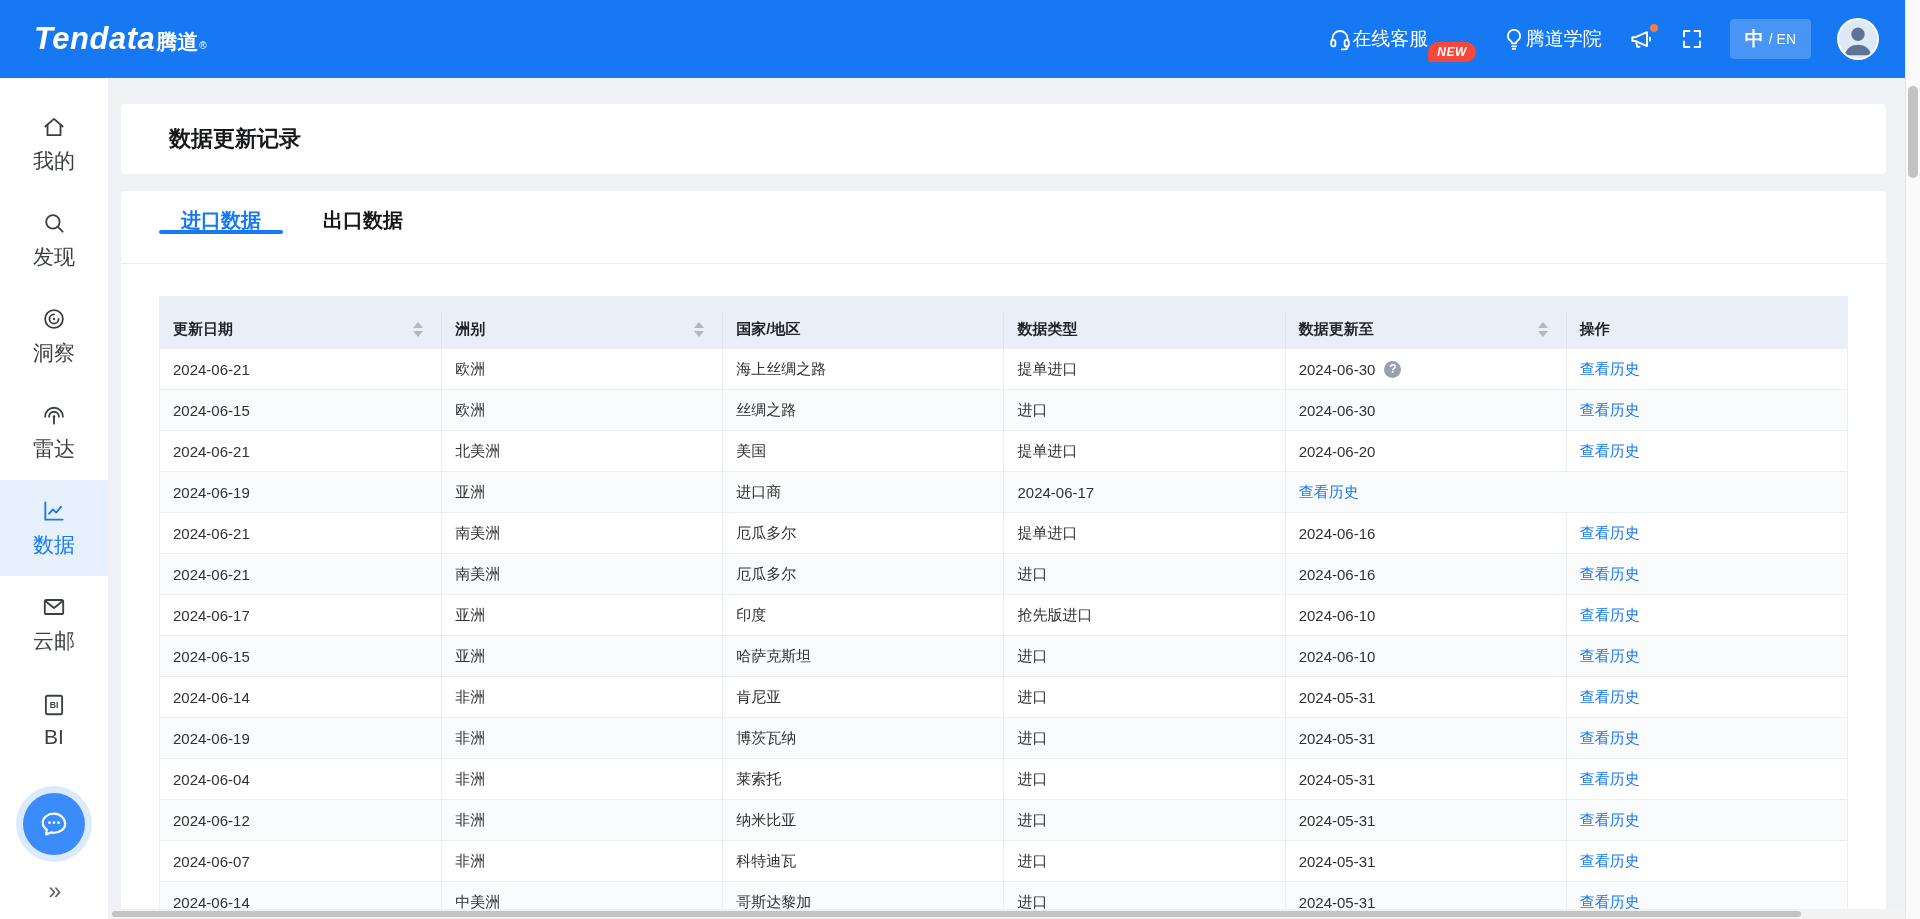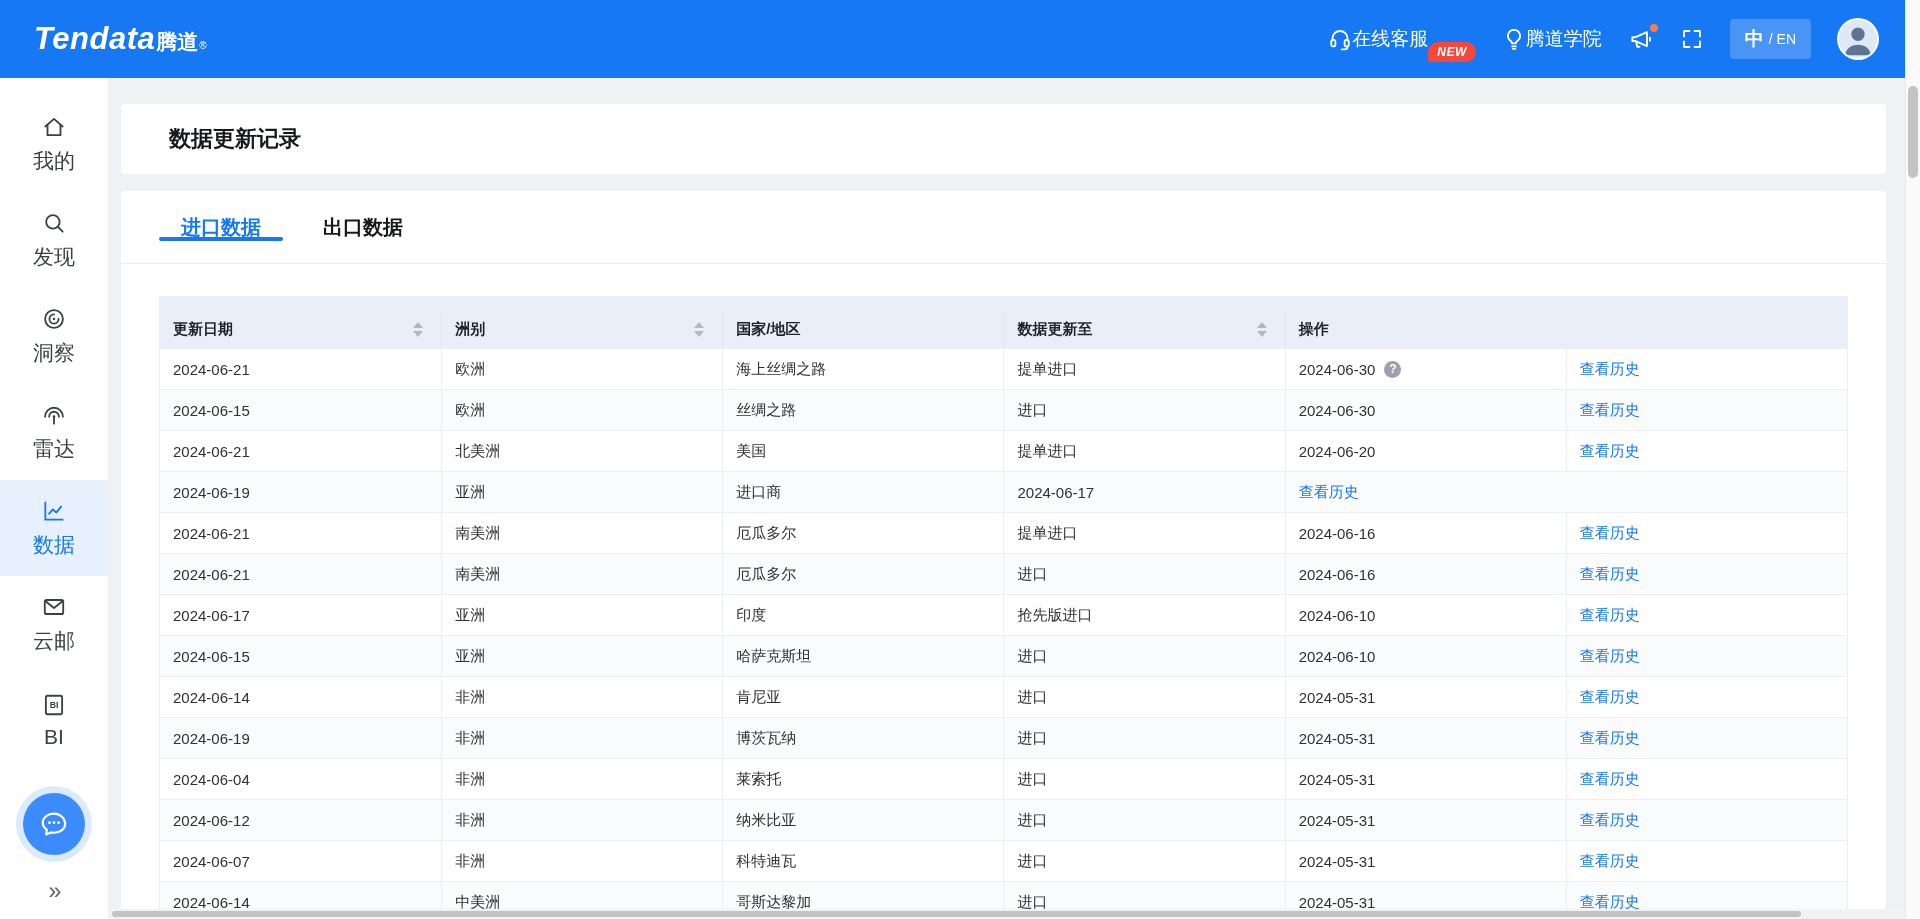--- a/index.html
+++ b/index.html
@@ -64,21 +64,21 @@
   }
   .collapse { position: absolute; bottom: 14px; left: 0; width: 100%; text-align: center; font-size: 23px; color: #5f6368; cursor: pointer; letter-spacing: -2px; }
 
   
   .main { flex: 1; background: #eff1f5; height: 100%; padding: 26px 19px 0 13px; overflow: hidden; }
   .title-card { background: #fff; border-radius: 4px; height: 70px; display: flex; align-items: center; padding-left: 48px; }
   .page-title { font-size: 22px; font-weight: bold; color: #17181a; }
   .content-card { background: #fff; border-radius: 4px; margin-top: 17px; height: 800px; }
 
   
-  .tabs { height: 73px; display: flex; align-items: center; gap: 18px; padding: 16px 38px; border-bottom: 1px solid #ececee; }
+  .tabs { height: 73px; display: flex; align-items: flex-start; gap: 18px; padding: 16px 38px; border-bottom: 1px solid #ececee; }
   .tab { position: relative; display: flex; align-items: center; padding: 0 22px; font-size: 20px; font-weight: bold; color: #17181a; cursor: pointer; }
   .tab.active { color: #1678f2; }
   .tab.active::after { content: ''; position: absolute; left: 0; right: 0; bottom: 0; height: 4px; background: #1678f2; border-radius: 2px; }
 
   
   .table-wrap { margin: 32px 38px 0; }
   .table { border: 1px solid #ebeef5; font-size: 15px; color: #303133; }
   .thead { display: grid; grid-template-columns: repeat(6, 1fr); background: #e9eef8; height: 51px; }
   .th { display: flex; align-items: center; padding: 0 18px 0 13px; font-weight: bold; color: #1f2329; margin-top: 14px; }
   .th + .th { border-left: 1px solid #dfe5f0; }
@@ -291,20 +291,23 @@
                   <span>洲别</span>
                   <span class="sorter">
                     <i class="caret up"></i>
                     <i class="caret down"></i>
                   </span>
                 </div>
                 <div class="th">
                   <span>国家/地区</span>
                 </div>
                 <div class="th">
+                  <span>数据类型</span>
+                </div>
+                <div class="th">
                   <span>数据更新至</span>
                   <span class="sorter">
                     <i class="caret up"></i>
                     <i class="caret down"></i>
                   </span>
                 </div>
                 <div class="th">
                   <span>操作</span>
                 </div>
               </div>

